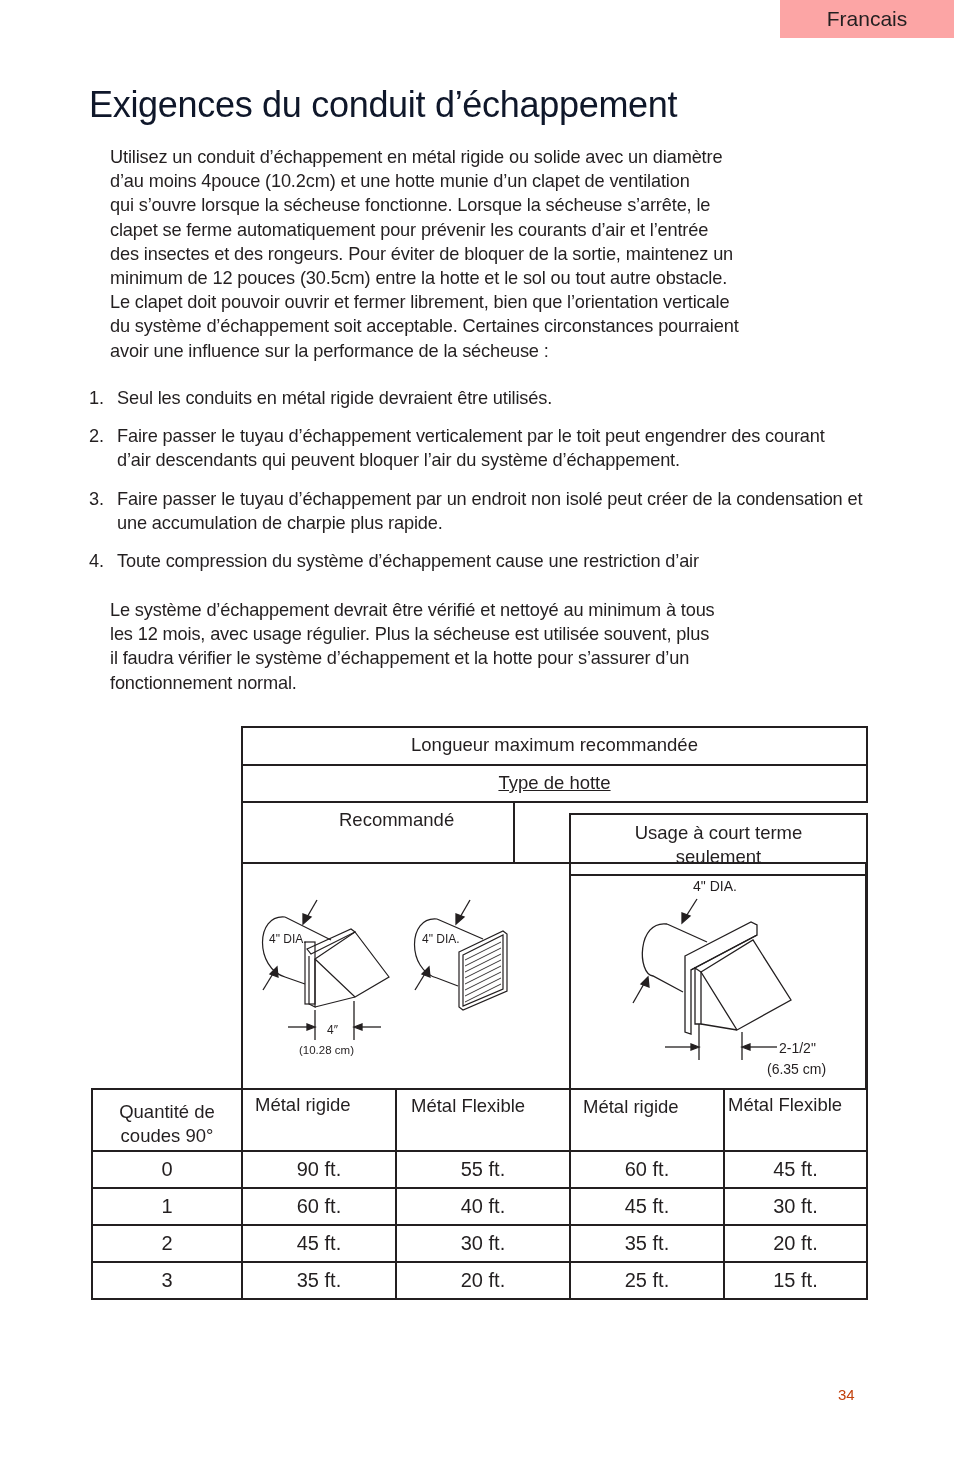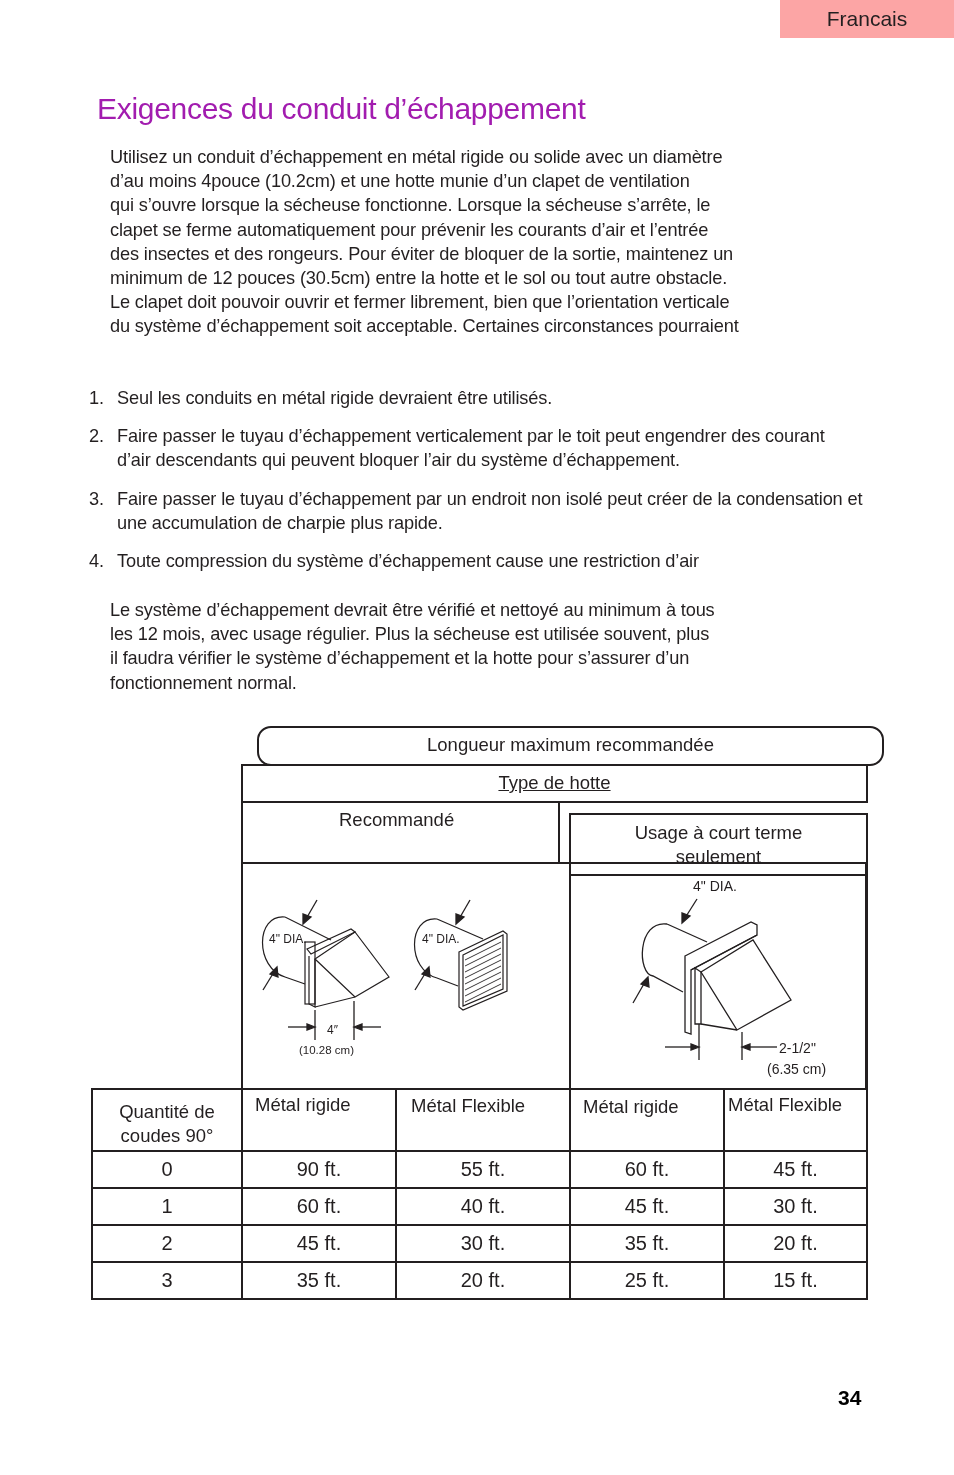--- a/index.html
+++ b/index.html
@@ -6,80 +6,81 @@
   body {
     width: 954px; height: 1475px; position: relative; background: #ffffff;
     font-family: "Liberation Sans", sans-serif; color: #231f20; overflow: hidden;
   }
   .lang-tab {
     position: absolute; left: 780px; top: 0; width: 174px; height: 38px;
     background: #fca5a5; display: flex; align-items: center; justify-content: center;
     font-size: 21px; color: #231f20;
   }
   .title {
-    position: absolute; left: 89px; top: 84px; font-size: 30px; font-weight: normal;
-    margin: 8px; color: #a21caf; letter-spacing: -0.3px;
+    position: absolute; left: 89px; top: 84px; font-size: 36px; font-weight: normal;
+    margin: 0; color: #0f172a; letter-spacing: -0.3px;
   }
   .para {
     position: absolute; left: 110px; width: 770px; font-size: 18.2px; line-height: 24.2px;
     margin: 0; letter-spacing: -0.15px;
   }
   .p1 { top: 145px; }
   .list { position: absolute; left: 89px; top: 386px; width: 790px; margin: 0; padding: 0; list-style: none; }
   .list li { font-size: 18.2px; line-height: 24.2px; margin: 0 0 14px 0; padding-left: 28px; text-indent: -28px; letter-spacing: -0.15px; }
   .list li .num { display: inline-block; width: 28px; text-indent: 0; }
   .p2 { top: 598px; }
 
   .tbl-wrap { position: absolute; left: 91px; top: 726px; width: 777px; height: 576px; }
   .cell { position: absolute; box-sizing: border-box; font-size: 18.5px; color: #231f20; }
   .b { border: 2px solid #231f20; }
   .center { text-align: center; }
   .num-cell { display: flex; align-items: center; justify-content: center; font-size: 20px; }
   svg text { font-family: "Liberation Sans", sans-serif; fill: #231f20; }
-  .page-num { position: absolute; left: 838px; top: 1386px; font-size: 21px; font-weight: bold; color: #000000; }
+  .page-num { position: absolute; left: 838px; top: 1386px; font-size: 15px; font-weight: normal; color: #c2410c; }
 </style>
 </head>
 <body>
 
 <div class="lang-tab">
     <span>Francais</span>
   </div>
 
 <h1 class="title">Exigences du conduit d’échappement</h1>
 
 <p class="para p1">
   <span>Utilisez un conduit d’échappement en métal rigide ou solide avec un diamètre</span><br>
   <span>d’au moins 4pouce (10.2cm) et une hotte munie d’un clapet de ventilation</span><br>
   <span>qui s’ouvre lorsque la sécheuse fonctionne. Lorsque la sécheuse s’arrête, le</span><br>
   <span>clapet se ferme automatiquement pour prévenir les courants d’air et l’entrée</span><br>
   <span>des insectes et des rongeurs. Pour éviter de bloquer de la sortie, maintenez un</span><br>
   <span>minimum de 12 pouces (30.5cm) entre la hotte et le sol ou tout autre obstacle.</span><br>
   <span>Le clapet doit pouvoir ouvrir et fermer librement, bien que l’orientation verticale</span><br>
   <span>du système d’échappement soit acceptable. Certaines circonstances pourraient</span><br>
+  <span>avoir une influence sur la performance de la sécheuse :</span>
 </p>
 
 <ol class="list">
   <li><span class="num">1.</span><span>Seul les conduits en métal rigide devraient être utilisés.</span></li>
   <li style="padding-right:30px;"><span class="num">2.</span><span>Faire passer le tuyau d’échappement verticalement par le toit peut engendrer des courant d’air descendants qui peuvent bloquer l’air du système d’échappement.</span></li>
   <li><span class="num">3.</span><span>Faire passer le tuyau d’échappement par un endroit non isolé peut créer de la condensation et une accumulation de charpie plus rapide.</span></li>
   <li><span class="num">4.</span><span>Toute compression du système d’échappement cause une restriction d’air</span></li>
 </ol>
 
 <p class="para p2">
   <span>Le système d’échappement devrait être vérifié et nettoyé au minimum à tous</span><br>
   <span>les 12 mois, avec usage régulier. Plus la sécheuse est utilisée souvent, plus</span><br>
   <span>il faudra vérifier le système d’échappement et la hotte pour s’assurer d’un</span><br>
   <span>fonctionnement normal.</span>
 </p>
 
 <div class="tbl-wrap">
 
-  <div class="cell b center" style="left:166px; top:0; width:627px; height:40px; line-height:34px;border-radius:14px;"><span>Longueur maximum recommandée</span></div>
+  <div class="cell b center" style="left:150px; top:0; width:627px; height:40px; line-height:34px;"><span>Longueur maximum recommandée</span></div>
   <div class="cell b center" style="left:150px; top:38px; width:627px; height:39px; line-height:33px;text-decoration:underline;"><span>Type de hotte</span></div>
-  <div class="cell b" style="left:150px; top:75px; width:319px; height:63px; padding:6px 0 2px 96px;"><span>Recommandé</span></div>
+  <div class="cell b" style="left:150px; top:75px; width:274px; height:63px; padding:6px 0 2px 96px;"><span>Recommandé</span></div>
   <div class="cell b center" style="left:478px; top:87px; width:299px; height:63px; padding:6px 40px 0 40px; line-height:24px;"><span>Usage à court terme seulement</span></div>
 
   <div class="cell b" style="left:150px; top:136px; width:330px; height:228px;">
     <svg width="326" height="224" viewBox="0 0 326 224">
       <g fill="none" stroke="#231f20" stroke-width="1.2">
         <path d="M42,53 C12,50 12,104 42,113 L62,120"></path>
         <path d="M42,53 L88,76"></path>
         <rect x="62" y="78" width="10" height="62" transform="skew(0,-20) translate(0,28)"></rect>
         <path d="M64,85 L108,65 L112,68 L68,90 Z"></path>
         <path d="M66,92 L66,140 L72,143 L72,95"></path>

